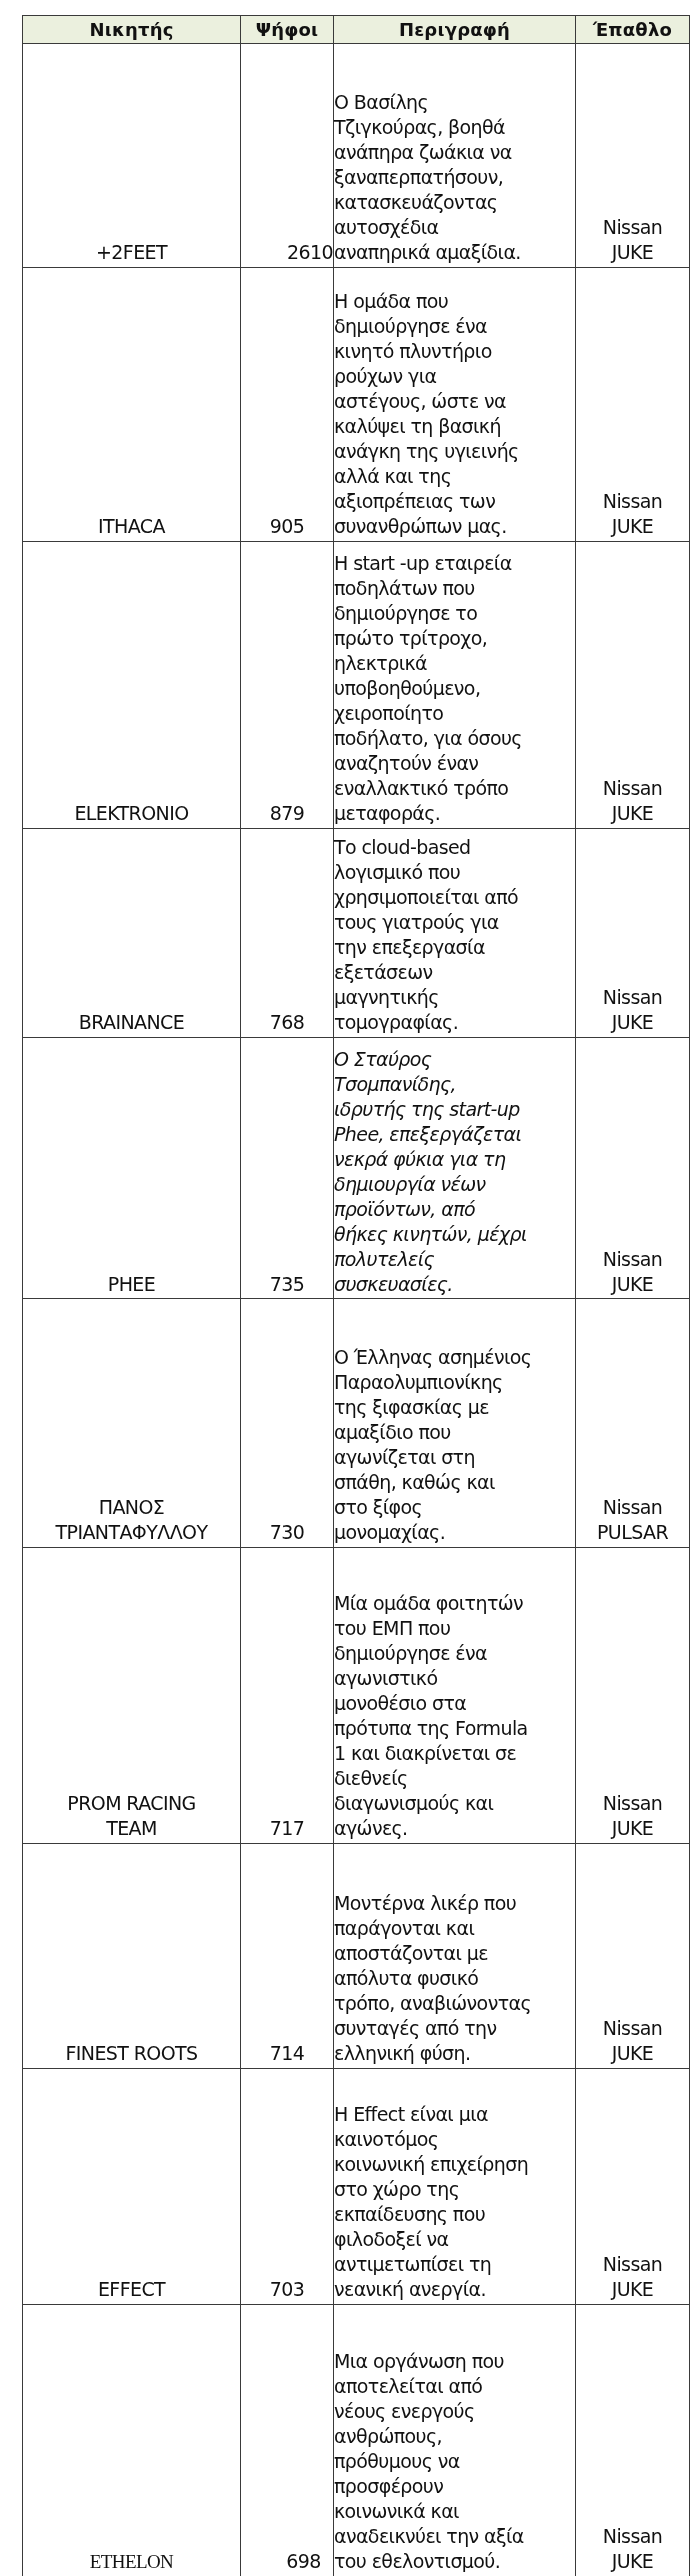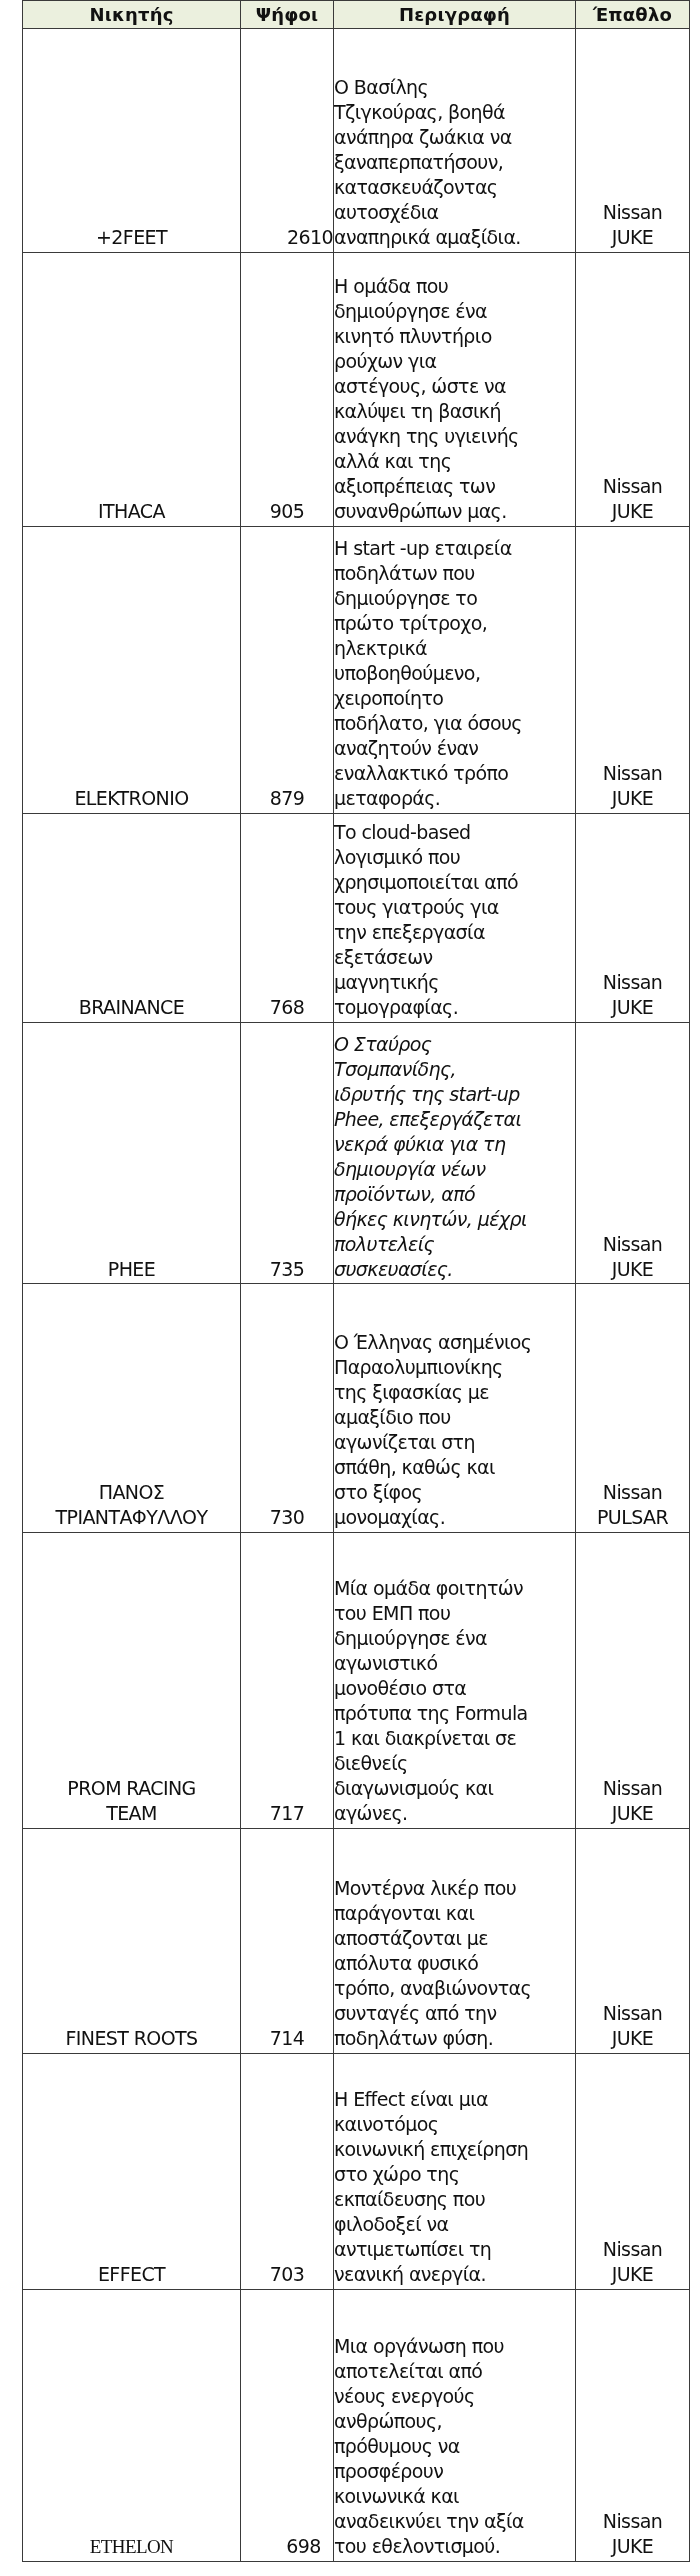--- a/index.html
+++ b/index.html
@@ -11,21 +11,21 @@
     width: 700px;
     height: 2576px;
     position: relative;
     overflow: hidden;
     font-family: "DejaVu Sans", "Liberation Sans", sans-serif;
     color: #111111;
   }
   .table-wrap {
     position: absolute;
     left: 22px;
-    top: 0;
+    top: 15px;
     width: 580px;
   }
   table.winners {
     border-collapse: collapse;
     width: 668px;
     table-layout: fixed;
   }
   table.winners th,
   table.winners td {
     border: 1.4px solid #3a3a3a;
@@ -248,21 +248,21 @@
           <td class="col-votes" style="height: 222px;">
             <span class="line">714</span>
           </td>
           <td class="col-desc" style="height: 222px;">
             <span class="line">Μοντέρνα λικέρ που</span>
             <span class="line">παράγονται και</span>
             <span class="line">αποστάζονται με</span>
             <span class="line">απόλυτα φυσικό</span>
             <span class="line">τρόπο, αναβιώνοντας</span>
             <span class="line">συνταγές από την</span>
-            <span class="line">ποδηλάτων φύση.</span>
+            <span class="line">ελληνική φύση.</span>
           </td>
           <td class="col-prize" style="height: 222px;">
             <span class="line">Nissan</span>
             <span class="line">JUKE</span>
           </td>
         </tr>
         <tr style="height: 234px;">
           <td class="col-name" style="height: 233px;">
             <span class="line">EFFECT</span>
           </td>

